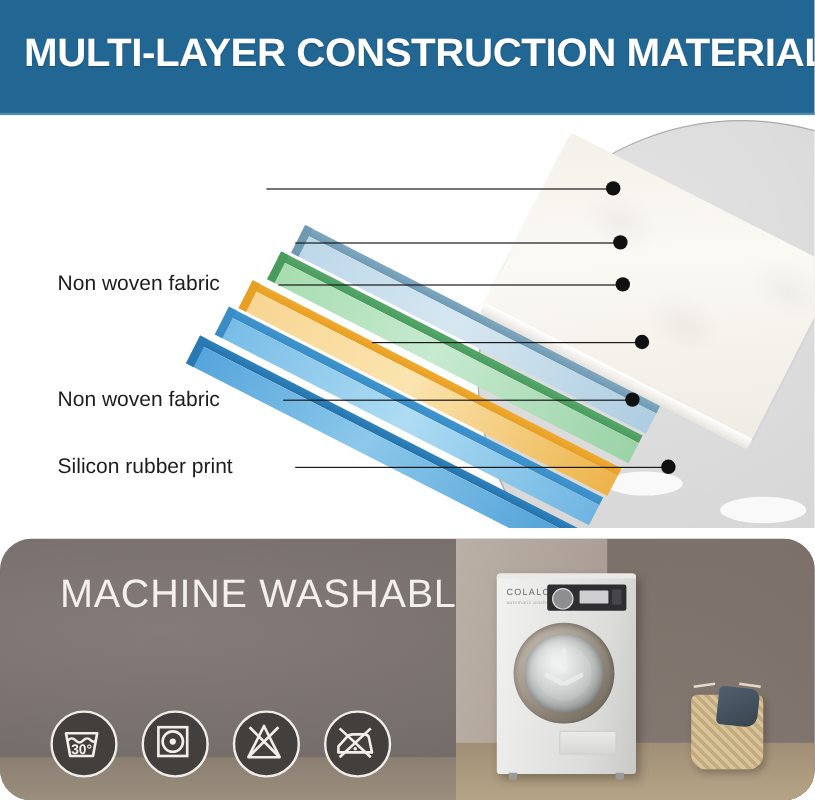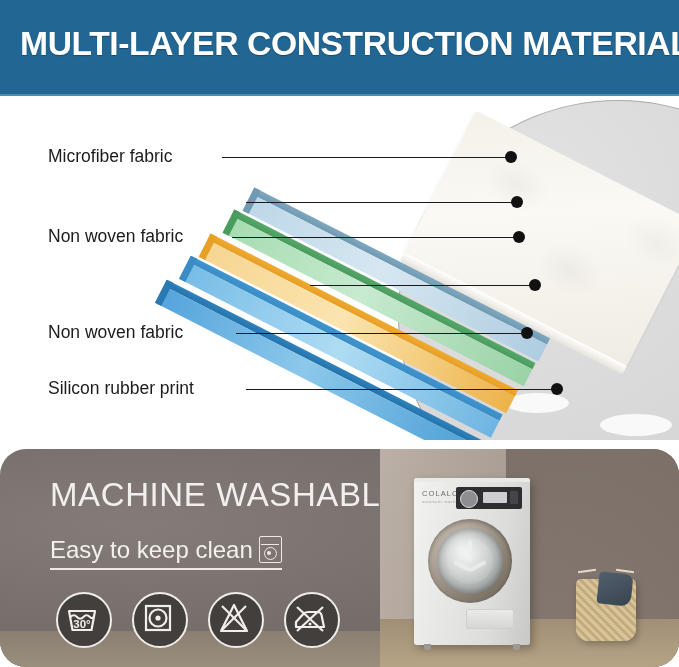--- a/index.html
+++ b/index.html
@@ -140,21 +140,21 @@
   }
   .mini-wm{
     position:relative;width:21px;height:25px;
     border:1.6px solid #efe9e4;border-radius:2px;margin-bottom:1px;
   }
   .mini-wm .mw-panel{position:absolute;left:1.5px;top:1.5px;right:1.5px;height:5px;border-bottom:1.4px solid #efe9e4;}
   .mini-wm .mw-door{position:absolute;left:4px;top:10px;width:11px;height:11px;border:1.5px solid #efe9e4;border-radius:50%;}
   .mini-wm .mw-door:after{content:"";position:absolute;left:2.5px;top:2.5px;width:4px;height:4px;border-radius:50%;background:#efe9e4;}
 
   
-  .icons{position:absolute;left:56px;top:143px;display:flex;gap:20px;}
+  .icons{position:absolute;left:42px;top:143px;display:flex;gap:20px;}
   .care{
     width:52px;height:52px;border-radius:50%;
     border:2.2px solid #f0ece8;
     background:#433f3c;
     position:relative;
   }
   .care svg{position:absolute;left:0;top:0;}
 
   
   .photo{
@@ -299,39 +299,31 @@
 
     <div class="leader" style="left:310px;top:189px;width:226px;"></div>
     <div class="dot" style="left:529px;top:183px;"></div>
 
     <div class="leader" style="left:236px;top:237px;width:292px;"></div>
     <div class="dot" style="left:521px;top:231px;"></div>
 
     <div class="leader" style="left:246px;top:293px;width:312px;"></div>
     <div class="dot" style="left:551px;top:287px;"></div>
 
-    <div class="lbl" style="left:48px;top:50px;">Microfiber fabric</div>
     <div class="lbl" style="left:48px;top:130px;">Non woven fabric</div>
     <div class="lbl" style="left:48px;top:226px;">Non woven fabric</div>
     <div class="lbl" style="left:48px;top:282px;">Silicon rubber print</div>
   </div>
 
   <div class="panel">
     <div class="panel-vig"></div>
     <div class="panel-floor"></div>
 
     <div class="mw-title">MACHINE WASHABLE</div>
 
-    <div class="easy-wrap">
-      <div class="easy-text">Easy to keep clean</div>
-      <div class="mini-wm">
-        <div class="mw-panel"></div>
-        <div class="mw-door"></div>
-      </div>
-    </div>
 
     <div class="icons">
 
       <div class="care">
         <svg width="48" height="48" viewBox="0 0 48 48">
           <path d="M11 17 H37 L33.5 36 H14.5 Z" fill="none" stroke="#f2eeea" stroke-width="2.2" stroke-linejoin="round"></path>
           <path d="M12.6 23 q3.2 -3.4 6.4 0 q3.2 3.4 6.4 0 q3.2 -3.4 6.4 0 q1.6 1.7 3.2 .6" fill="none" stroke="#f2eeea" stroke-width="2" stroke-linecap="round"></path>
           <text x="24" y="34" text-anchor="middle" font-family="Liberation Sans, sans-serif" font-size="11.5" font-weight="bold" fill="#f2eeea">30°</text>
         </svg>
       </div>

